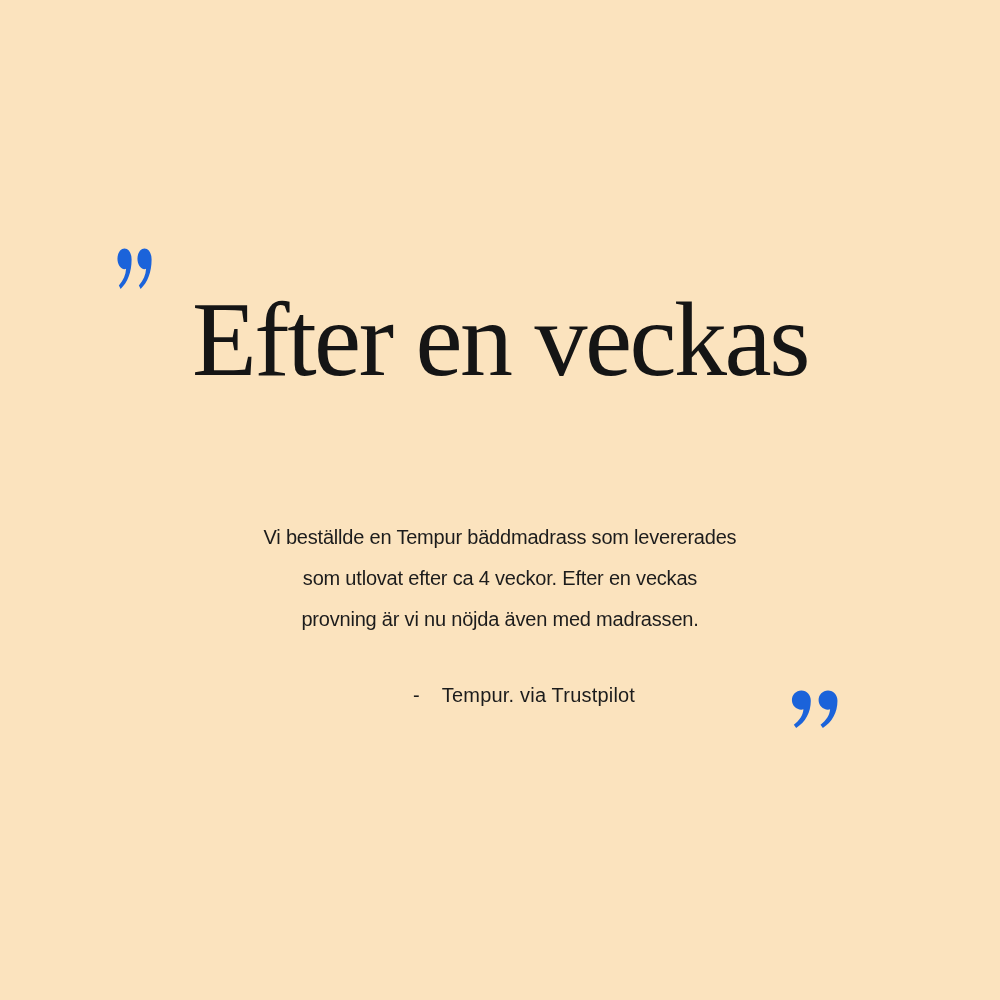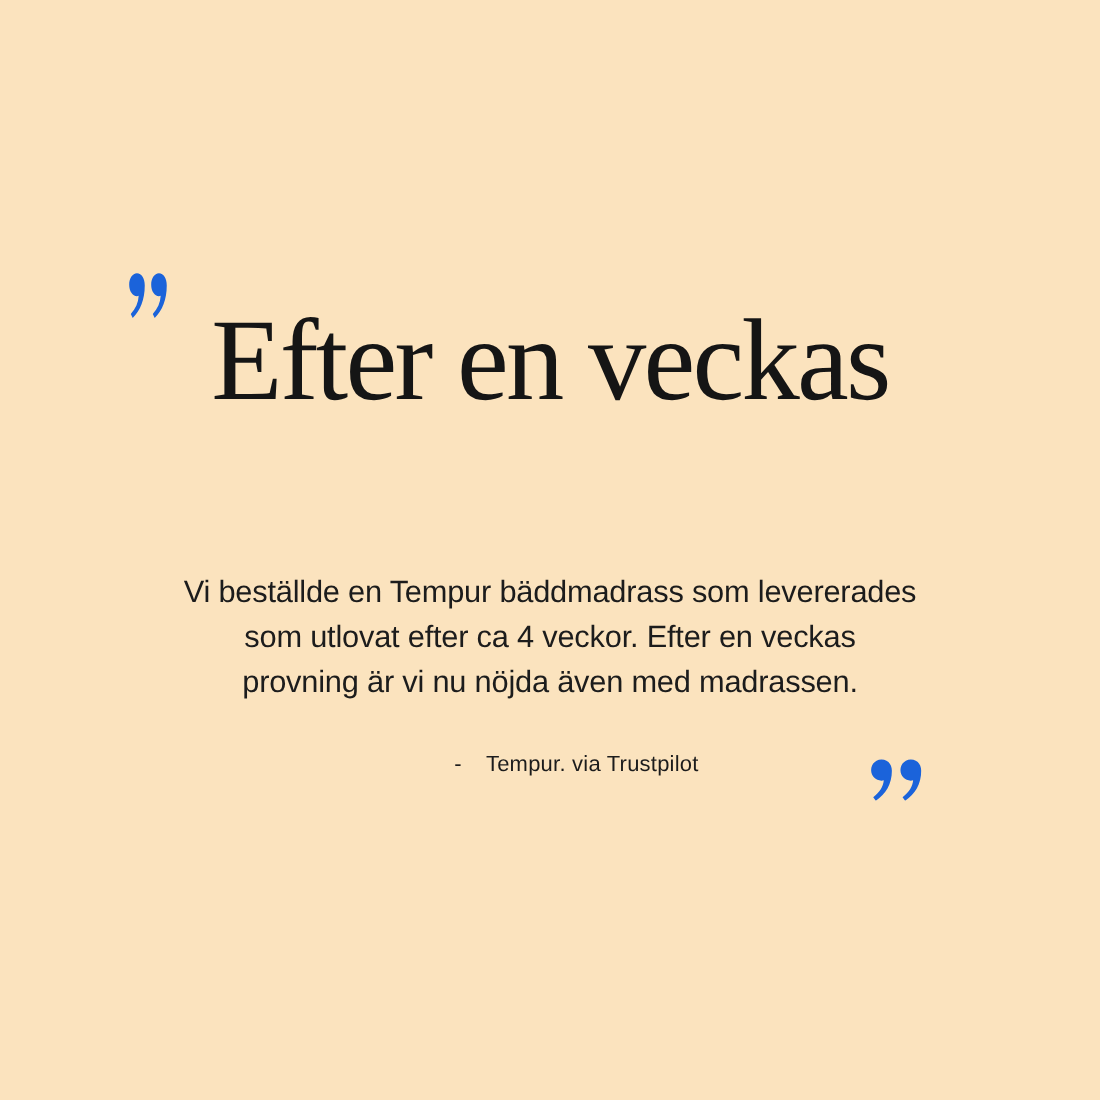--- a/index.html
+++ b/index.html
@@ -37,21 +37,21 @@
     line-height: 97px;
     letter-spacing: -2.5px;
     color: #151515;
   }
   .body-text {
     position: absolute;
     top: 517px;
     left: 0;
     right: 0;
     text-align: center;
-    font-size: 28px;
+    font-size: 20px;
     line-height: 41px;
     letter-spacing: -0.2px;
     color: #1C1C1C;
   }
   .attribution {
     position: absolute;
     top: 683px;
     left: 0;
     right: 0;
     display: flex;
@@ -68,21 +68,21 @@
 </head>
 <body>
 
 <div class="canvas" style="background: rgb(251, 227, 190);">
 
   <svg class="quote-open" width="36" height="41" viewBox="0 0 45 34" preserveAspectRatio="none" aria-hidden="true">
     <path d="M19.5 9.6 C19.5 20.3 14.4 28.6 5.8 34 L3.6 31.1 C9.2 27 12.2 22.4 12.6 17.3 C12 17.5 11.3 17.6 10.6 17.6 C5.7 17.6 1.8 13.8 1.8 9 C1.8 4.2 5.7 0.4 10.6 0.4 C15.9 0.4 19.5 4.2 19.5 9.6 Z" fill="#1B63DA"></path>
     <path transform="translate(25,0)" d="M19.5 9.6 C19.5 20.3 14.4 28.6 5.8 34 L3.6 31.1 C9.2 27 12.2 22.4 12.6 17.3 C12 17.5 11.3 17.6 10.6 17.6 C5.7 17.6 1.8 13.8 1.8 9 C1.8 4.2 5.7 0.4 10.6 0.4 C15.9 0.4 19.5 4.2 19.5 9.6 Z" fill="#1B63DA"></path>
   </svg>
 
-  <h1 class="headline" style="margin: 0px; color: rgb(21, 21, 21);">
+  <h1 class="headline" style="margin: 12px; color: rgb(21, 21, 21);">
     <div>Efter en veckas</div>
   </h1>
 
   <div class="body-text" style="color: rgb(28, 28, 28);">
     <div>Vi beställde en Tempur bäddmadrass som levererades</div>
     <div>som utlovat efter ca 4 veckor. Efter en veckas</div>
     <div>provning är vi nu nöjda även med madrassen.</div>
   </div>
 
   <div class="attribution" style="color: rgb(28, 28, 28);">

